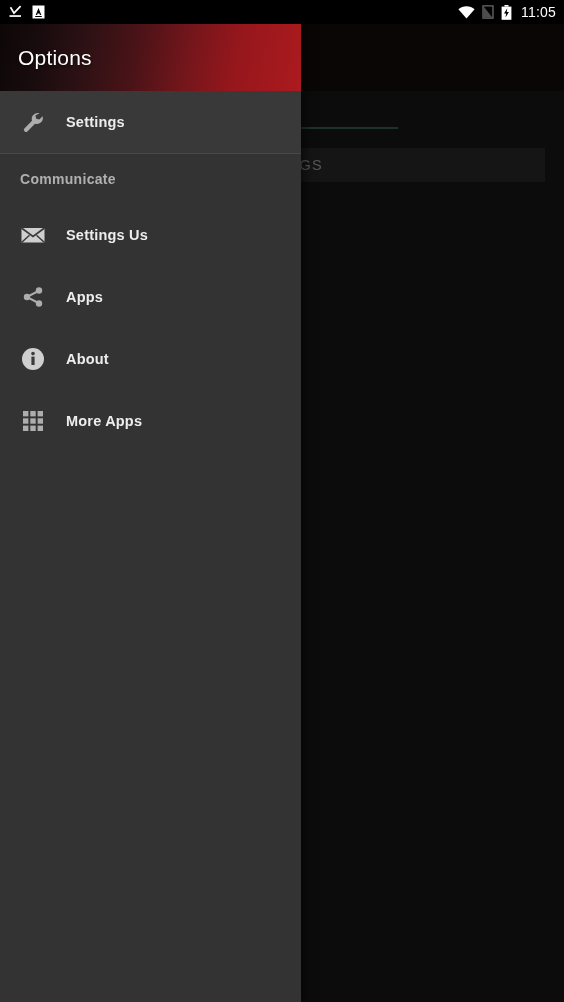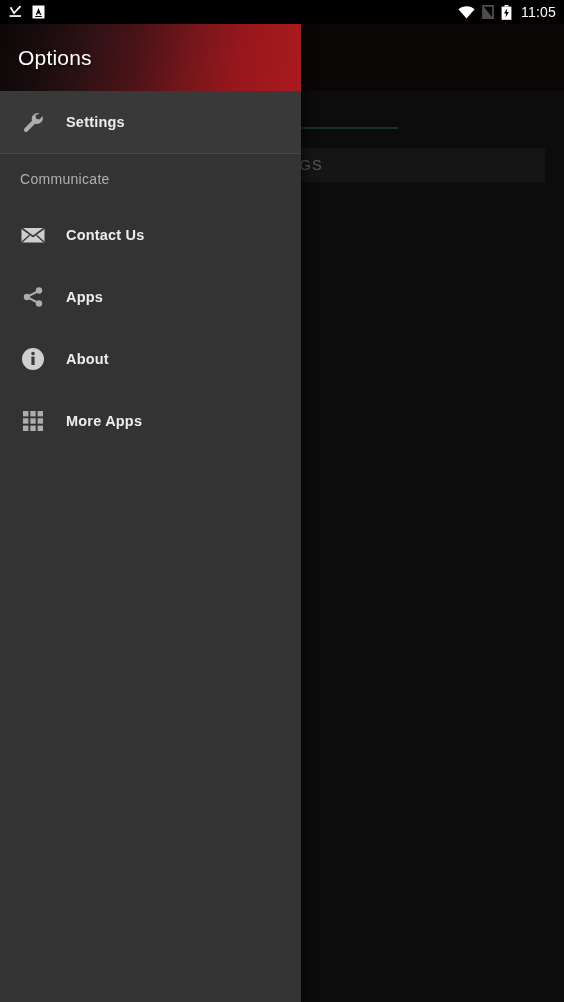--- a/index.html
+++ b/index.html
@@ -123,20 +123,21 @@
   }
   .section-header {
     width:301px; height:50px;
     display:flex; align-items:center;
     padding-left:20px;
   }
   .section-header span {
     color:#b0b0b0;
     font-size:14px;
     letter-spacing:.3px;
+    font-weight:bold;
   }
   .icon-svg { display:block; }
 </style>
 </head>
 <body>
 
 <div id="screen">
 
   <div id="statusbar">
     <div class="sb-left">
@@ -212,21 +213,21 @@
     </div>
 
     <div class="drawer-row">
       <div class="row-icon">
         <svg class="icon-svg" width="26" height="26" viewBox="0 0 26 26">
           <rect x="1.5" y="6" width="23" height="14.5" fill="#cfcfcf"></rect>
           <path d="M1.5 6 L13 14.5 L24.5 6" fill="none" stroke="#3b3b3b" stroke-width="1.7"></path>
           <path d="M1.5 20.5 L9.5 13.2 M24.5 20.5 L16.5 13.2" fill="none" stroke="#3b3b3b" stroke-width="1.5"></path>
         </svg>
       </div>
-      <div class="row-label">Contact Us</div>
+      <div class="row-label">Settings Us</div>
     </div>
 
     <div class="drawer-row">
       <div class="row-icon">
         <svg class="icon-svg" width="26" height="26" viewBox="0 0 26 26">
           <path d="M17.5 7.5 L8.5 12.2 M8.5 13.8 L17.5 18.5" stroke="#adadad" stroke-width="2" fill="none"></path>
           <circle cx="19" cy="6.5" r="3.2" fill="#adadad"></circle>
           <circle cx="7" cy="13" r="3.2" fill="#adadad"></circle>
           <circle cx="19" cy="19.5" r="3.2" fill="#adadad"></circle>
         </svg>

